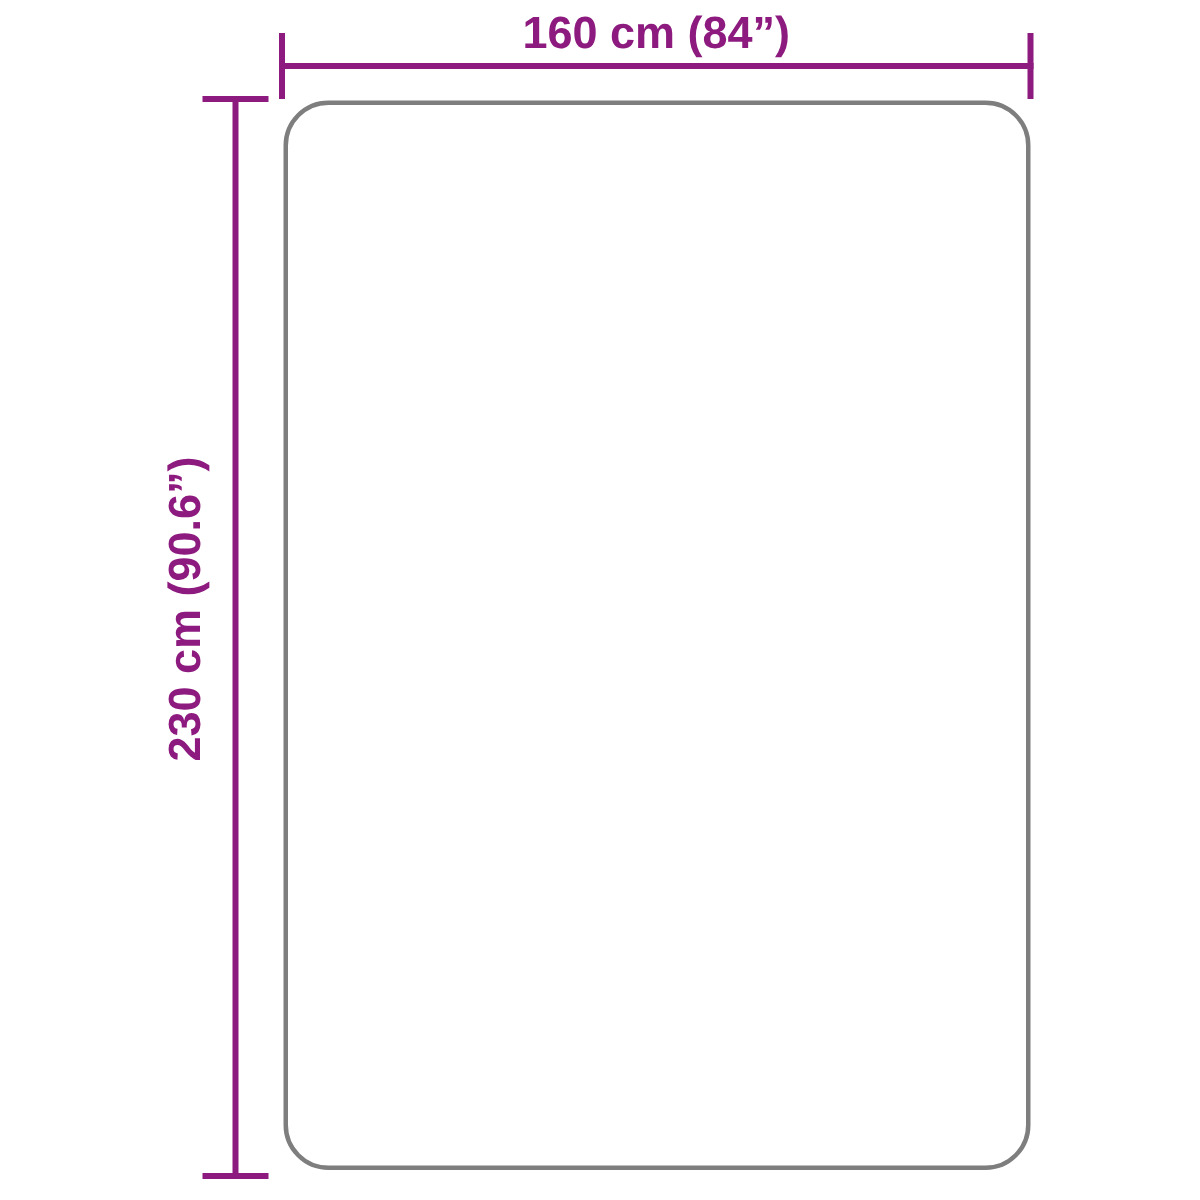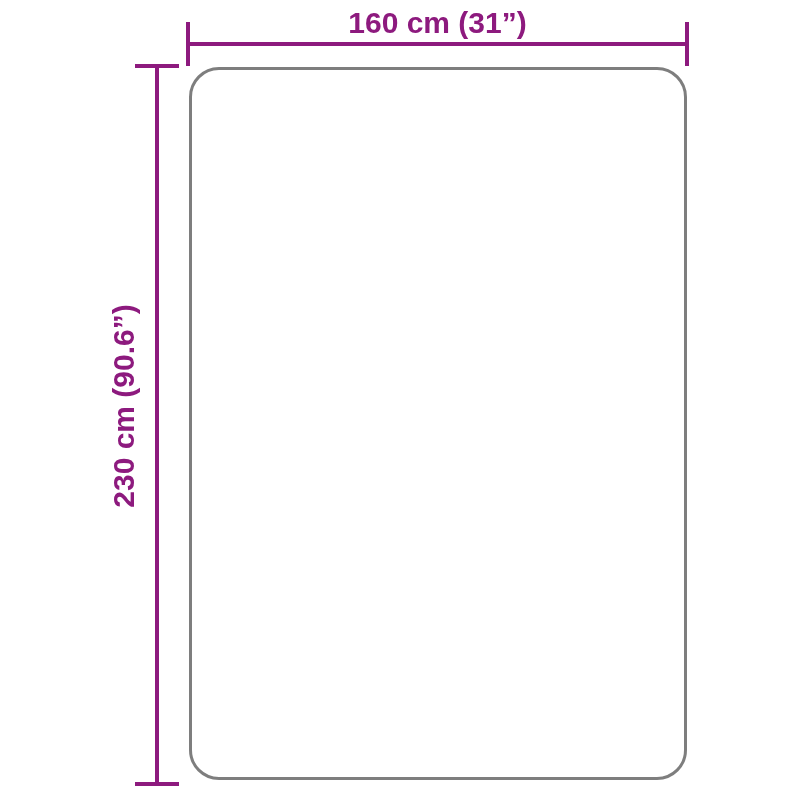--- a/index.html
+++ b/index.html
@@ -101,20 +101,20 @@
 </head>
 <body>
 
 <div class="canvas">
 
   <div class="rug"></div>
 
   <div class="dim dim-h-line"></div>
   <div class="dim dim-h-cap-left"></div>
   <div class="dim dim-h-cap-right"></div>
-  <div class="dim-label width-label">160 cm (31”)</div>
+  <div class="dim-label width-label">160 cm (84”)</div>
 
   <div class="dim dim-v-line"></div>
   <div class="dim dim-v-cap-top"></div>
   <div class="dim dim-v-cap-bottom"></div>
   <div class="dim-label height-label">230 cm (90.6”)</div>
 
 </div>
 
 </body></html>

